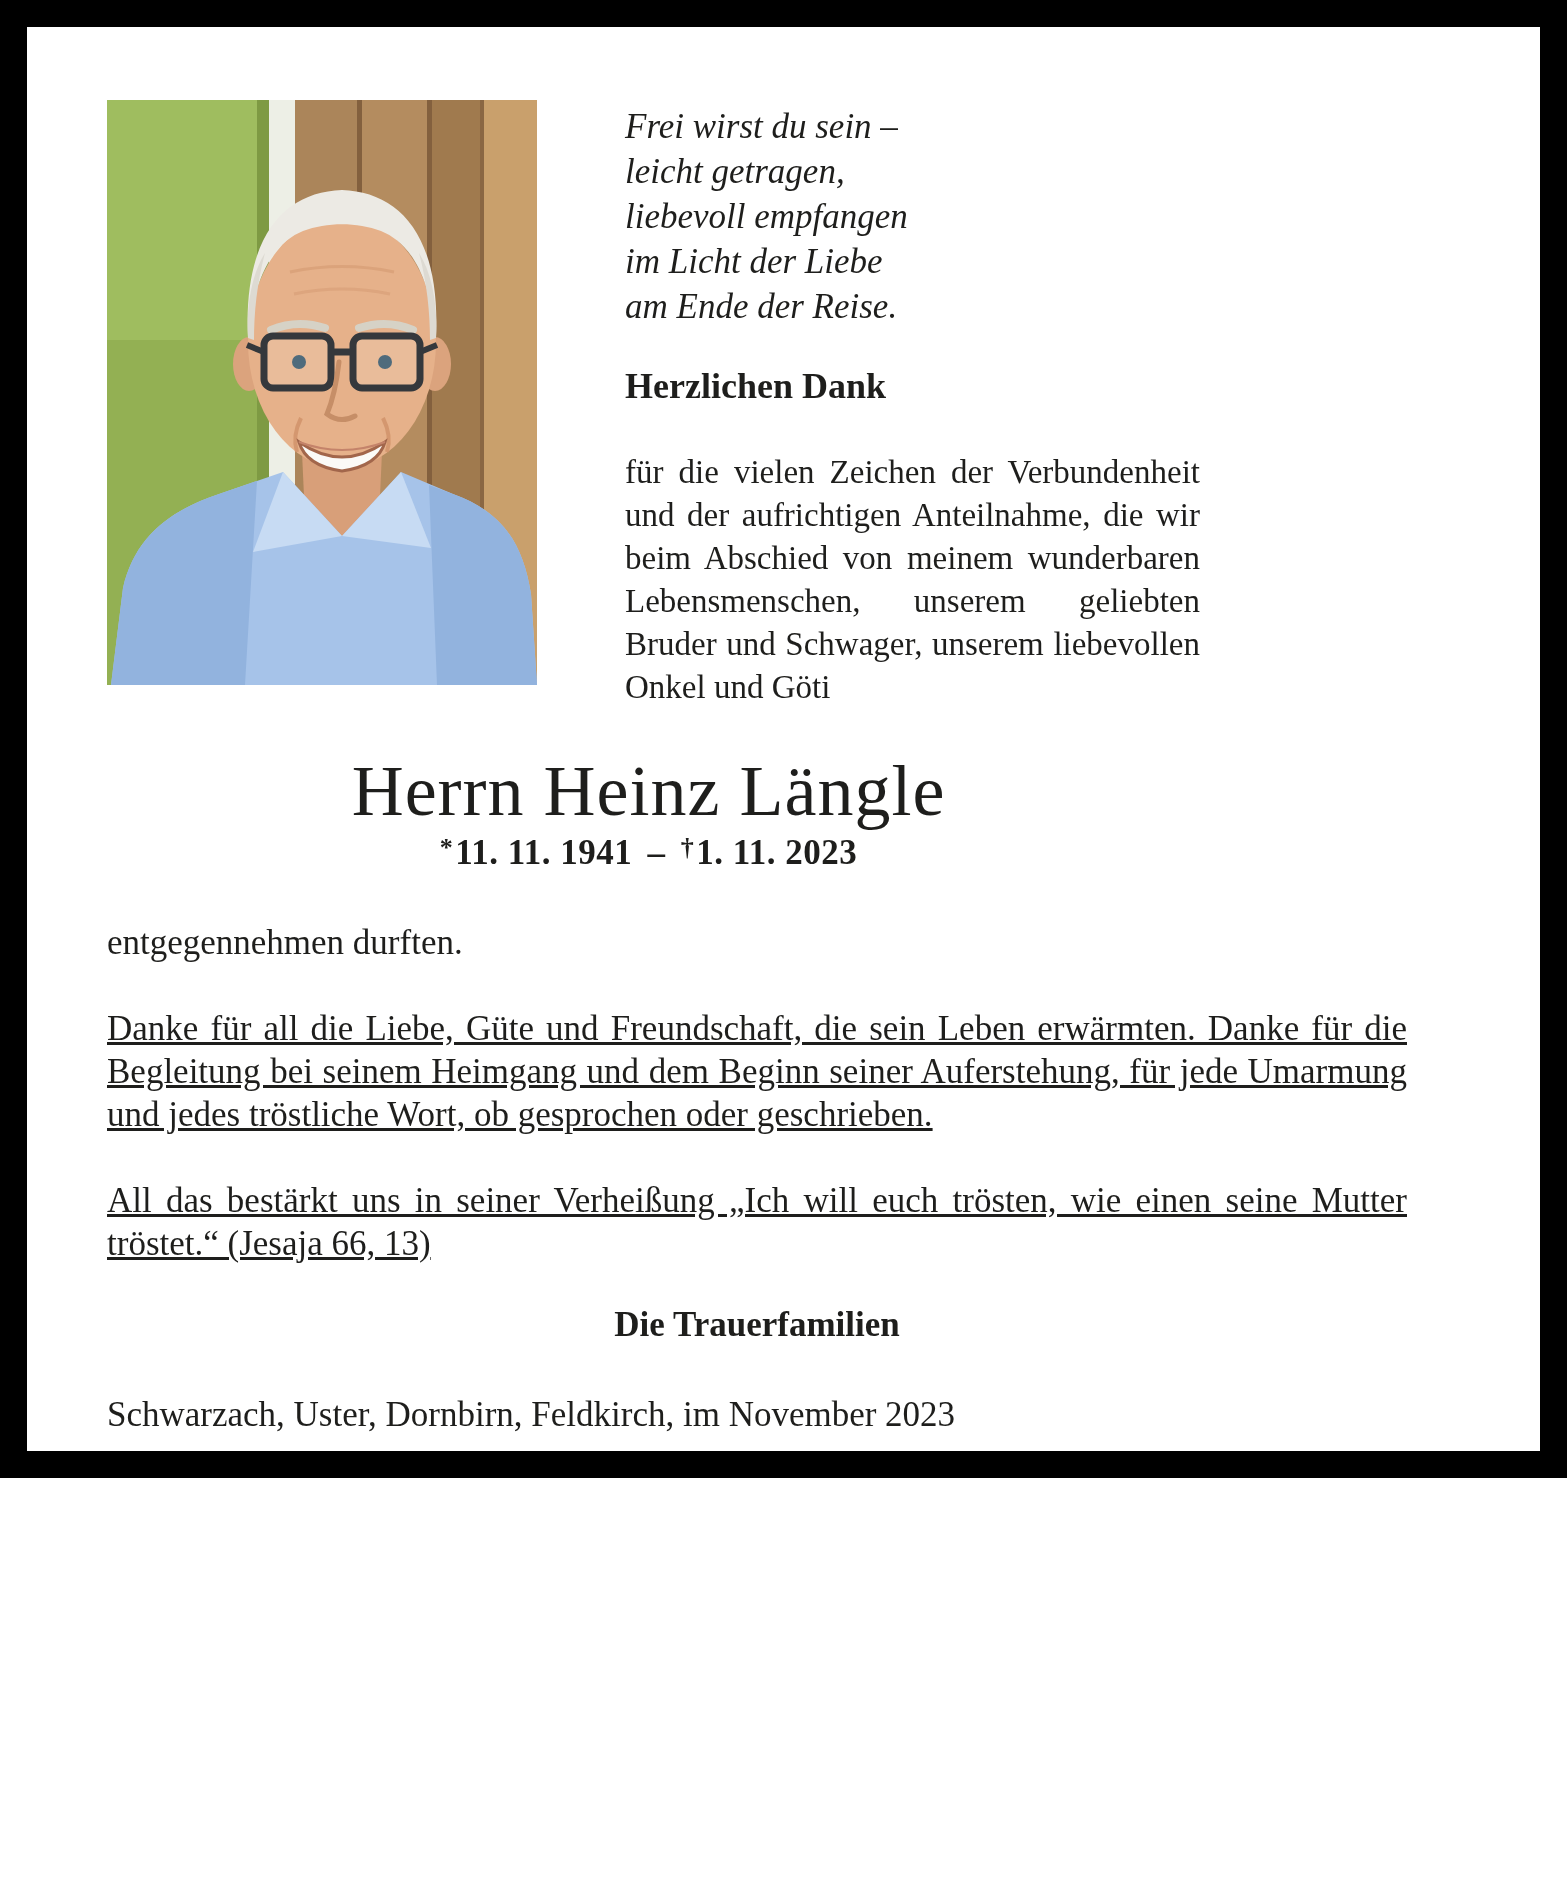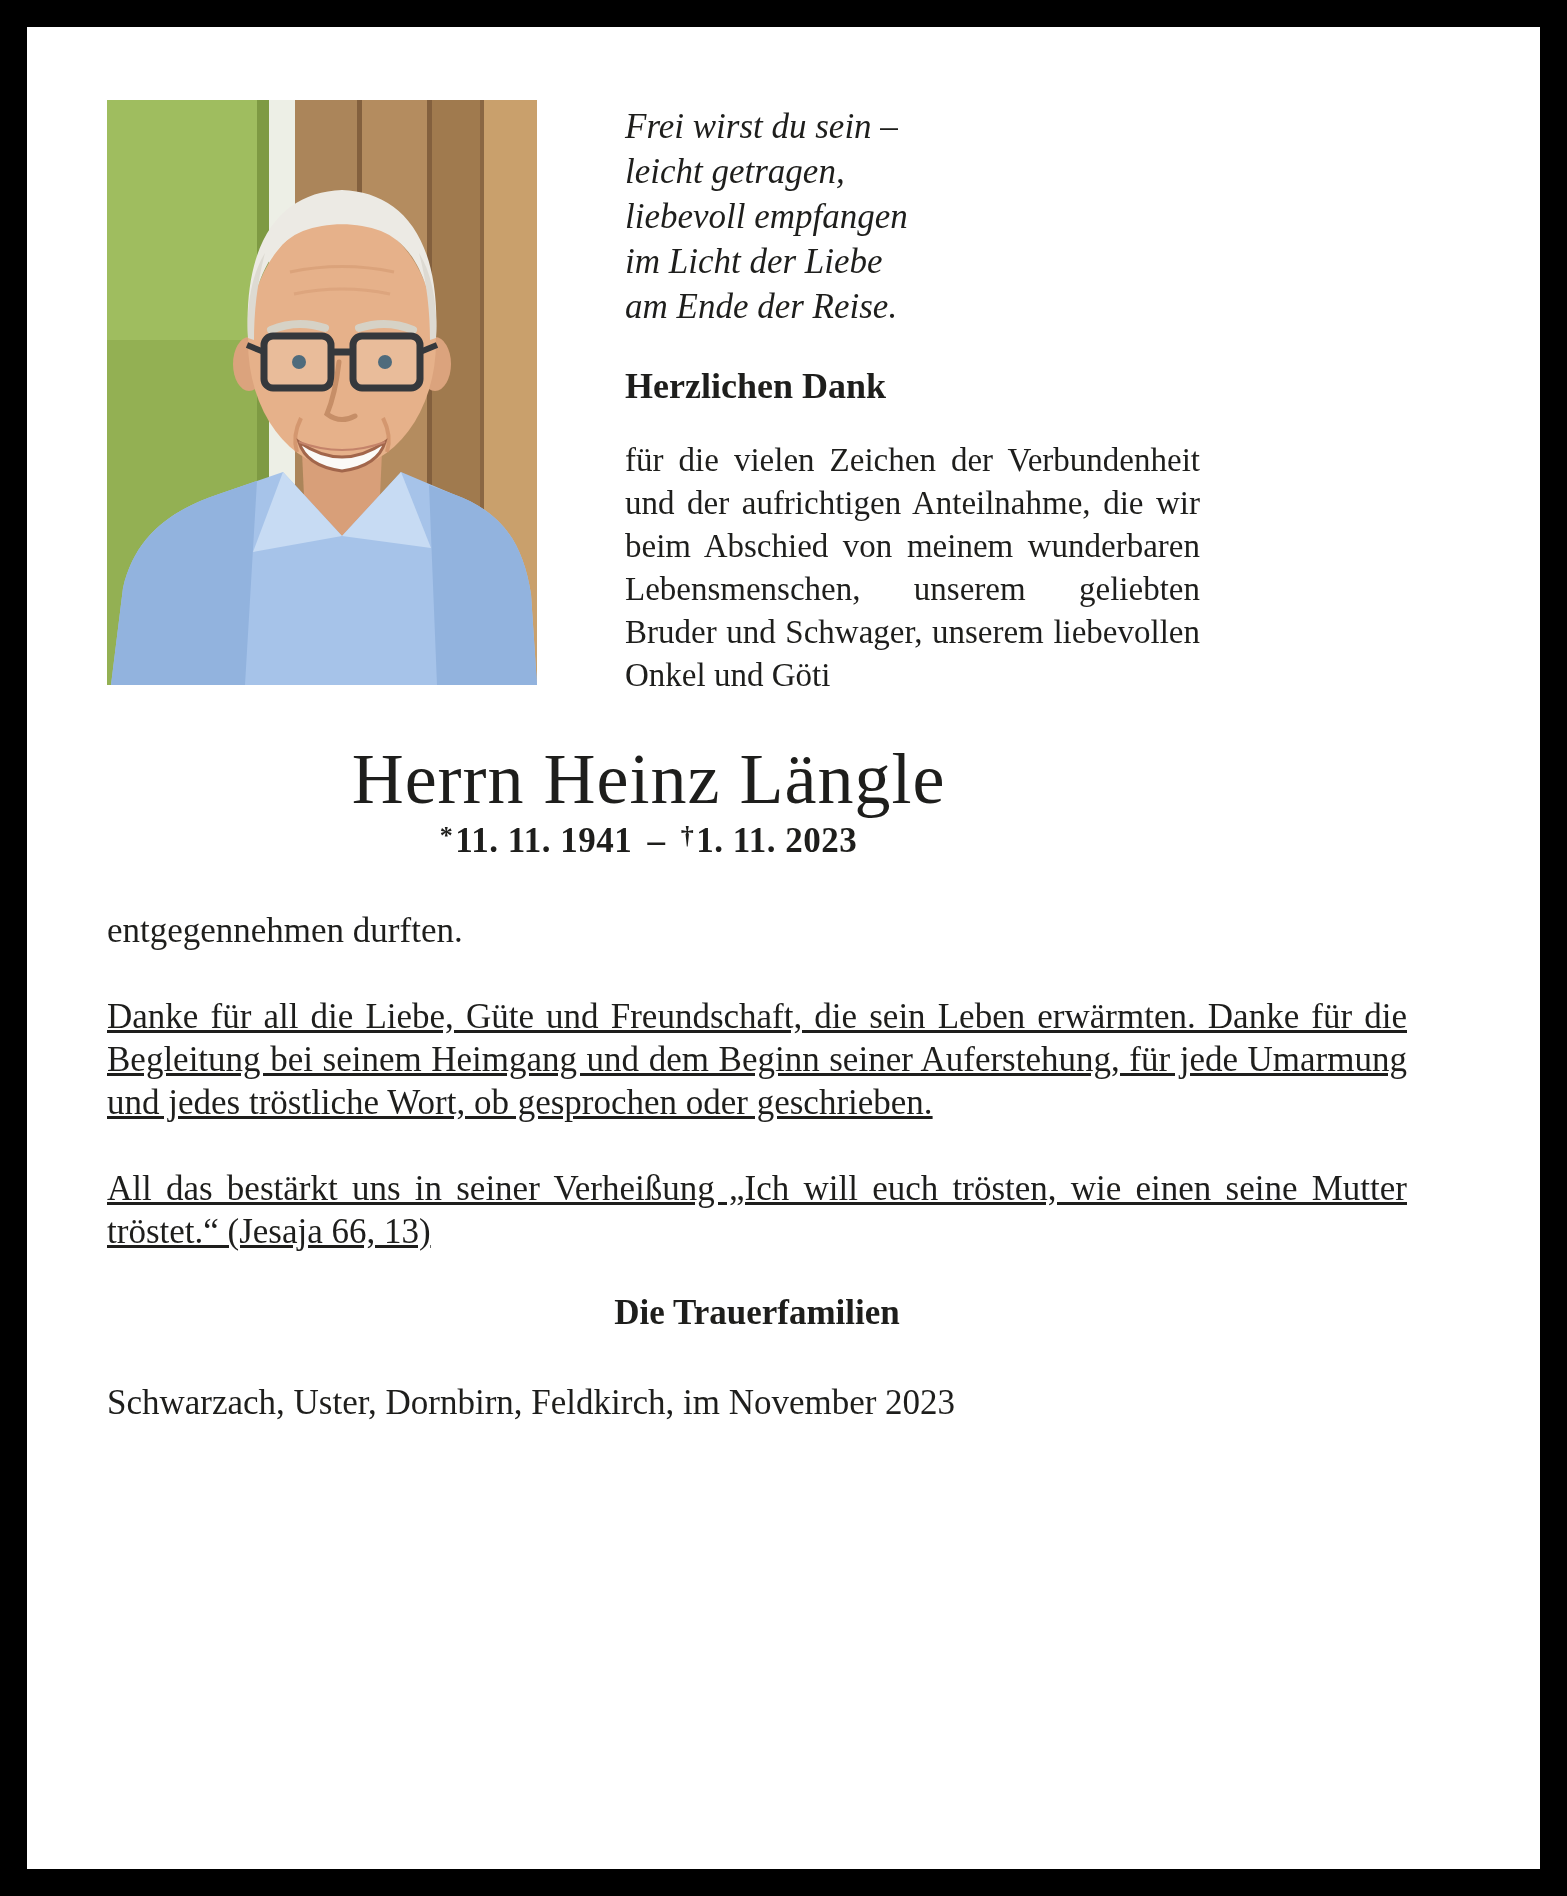--- a/index.html
+++ b/index.html
@@ -2,21 +2,21 @@
 <html lang="de"><head>
 <meta charset="utf-8">
 <style>
   html, body {
     margin: 0;
     padding: 0;
     background: #ffffff;
   }
   .page {
     width: 1567px;
-    height: 1896px;
+    height: 1478px;
     background: #000000;
     box-sizing: border-box;
     padding: 27px;
     margin: 0 auto;
   }
   .sheet {
     width: 100%;
     height: 100%;
     background: #ffffff;
     box-sizing: border-box;
@@ -49,21 +49,21 @@
   .thanks {
     font-weight: bold;
     font-size: 36px;
     line-height: 1.1;
     margin: 38px 0 0 0;
   }
   .intro {
     font-size: 33px;
     line-height: 43px;
     text-align: justify;
-    margin: 32px 0 0 0;
+    margin: 44px 0 0 0;
   }
   .name-block {
     width: 1083px;
     text-align: center;
     margin-top: 45px;
   }
   .deceased-name {
     font-size: 72px;
     font-weight: normal;
     line-height: 1.05;

